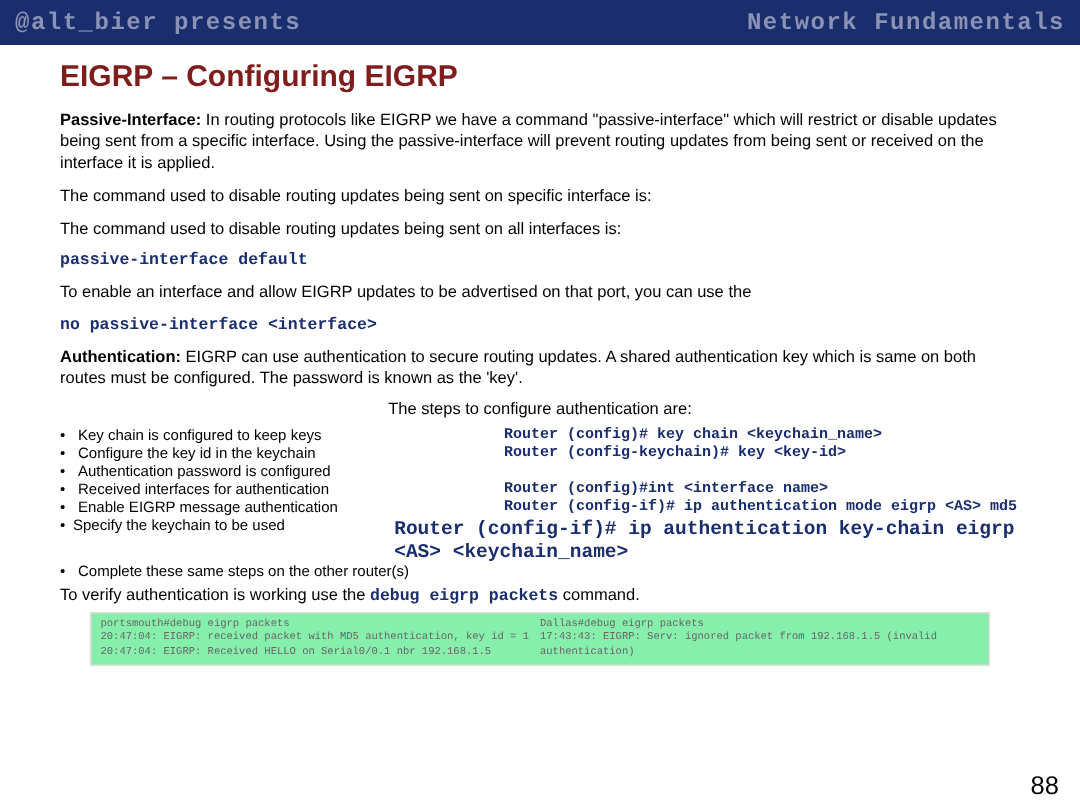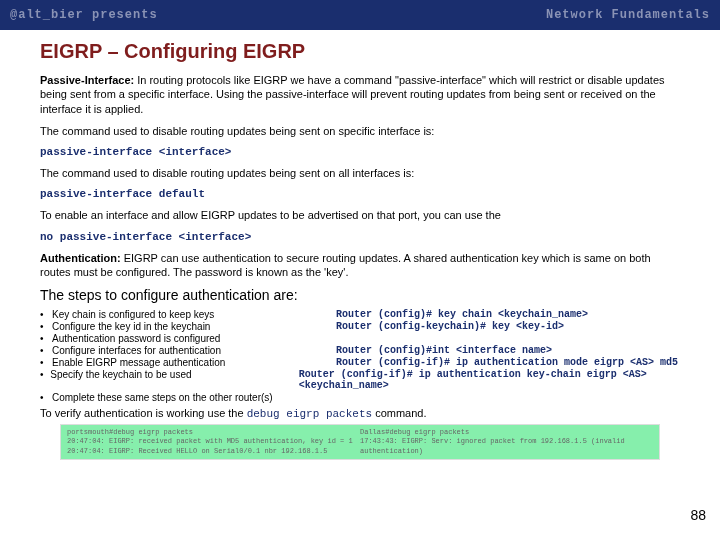--- a/index.html
+++ b/index.html
@@ -1,53 +1,52 @@
 <!DOCTYPE html>
 <html><head>
 <meta charset="utf-8">
 <style>
   * { margin: 0; padding: 0; box-sizing: border-box; }
   body { width: 720px; height: 540px; font-family: Arial, sans-serif; background: #fff; position: relative; }
   .header { background: #1a2e6e; height: 30px; display: flex; justify-content: space-between; align-items: center; padding: 0 10px; }
-  .header-left, .header-right { color: #8a93b5; font-family: 'Courier New', monospace; font-size: 12px; font-weight: bold; letter-spacing: 1px; }
+  .header-left, .header-right { color: #8a93b5; font-family: 'Courier New', monospace; font-size: 16px; font-weight: bold; letter-spacing: 1px; }
   .content { padding: 10px 40px 0 40px; }
   .title { color: #7f1d1d; font-size: 20px; font-weight: bold; margin-bottom: 10px; }
   .para { font-size: 11px; line-height: 1.3; margin-bottom: 8px; }
   .bold-lead { font-weight: bold; }
   .code { font-family: 'Courier New', monospace; font-size: 11px; font-weight: bold; color: #1a2e6e; margin-bottom: 8px; }
-  .steps { font-size: 14px; margin-bottom: 6px; }
+  .steps { font-size: 11px; margin-bottom: 6px; text-align: center; }
   .step-list { list-style: none; font-size: 10px; }
   .step-list li { display: flex; margin-bottom: 1px; }
   .bullet { width: 12px; }
   .step-text { width: 252px; }
   .step-cmd { font-family: 'Courier New', monospace; font-weight: bold; color: #1a2e6e; font-size: 10px; padding-left: 32px; }
-  .step-cmd.small { font-size: 10px; }
+  .step-cmd.small { font-size: 13px; }
   .verify { font-size: 11px; margin-top: 4px; }
-  .verify-cmd { font-family: 'Courier New', monospace; font-weight: normal; color: #1a2e6e; }
+  .verify-cmd { font-family: 'Courier New', monospace; font-weight: bold; color: #1a2e6e; }
   .terminal { margin: 4px 20px 0 20px; background: #86efac; border: 1px solid #ddd; padding: 3px 6px; font-family: 'Courier New', monospace; font-size: 7px; color: #666; line-height: 1.3; display: flex; }
   .term-col { flex: 1; }
-  .page-num { position: absolute; bottom: 17px; right: 14px; font-size: 14px; }
+  .page-num { position: absolute; bottom: 6px; right: 14px; font-size: 17px; }
 </style>
 </head>
 <body>
 
 <div class="header">
   <div class="header-left">@alt_bier presents</div>
   <div class="header-right">Network Fundamentals</div>
 </div>
 
 <div class="content">
   <div class="title">EIGRP – Configuring EIGRP</div>
 
   <div class="para">
     <span class="bold-lead">Passive-Interface:</span><span> In routing protocols like EIGRP we have a command "passive-interface" which will restrict or disable updates being sent from a specific interface. Using the passive-interface will prevent routing updates from being sent or received on the interface it is applied.</span>
   </div>
 
   <div class="para">The command used to disable routing updates being sent on specific interface is:</div>
-  <div class="code">passive-interface &lt;interface&gt;</div>
 
   <div class="para">The command used to disable routing updates being sent on all interfaces is:</div>
   <div class="code">passive-interface default</div>
 
   <div class="para">To enable an interface and allow EIGRP updates to be advertised on that port, you can use the</div>
   <div class="code">no passive-interface &lt;interface&gt;</div>
 
   <div class="para">
     <span class="bold-lead">Authentication:</span><span> EIGRP can use authentication to secure routing updates. A shared authentication key which is same on both routes must be configured. The password is known as the 'key'.</span>
   </div>
@@ -64,21 +63,21 @@
         <span class="bullet">•</span>
         <span class="step-text">Configure the key id in the keychain</span>
         <span class="step-cmd">Router (config-keychain)# key &lt;key-id&gt;</span>
       </li>
     <li>
         <span class="bullet">•</span>
         <span class="step-text">Authentication password is configured</span>
       </li>
     <li>
         <span class="bullet">•</span>
-        <span class="step-text">Configure interfaces for authentication</span>
+        <span class="step-text">Received interfaces for authentication</span>
         <span class="step-cmd">Router (config)#int &lt;interface name&gt;</span>
       </li>
     <li>
         <span class="bullet">•</span>
         <span class="step-text">Enable EIGRP message authentication</span>
         <span class="step-cmd">Router (config-if)# ip authentication mode eigrp &lt;AS&gt; md5</span>
       </li>
     <li>
         <span class="bullet">•</span>
         <span class="step-text">Specify the keychain to be used</span>

